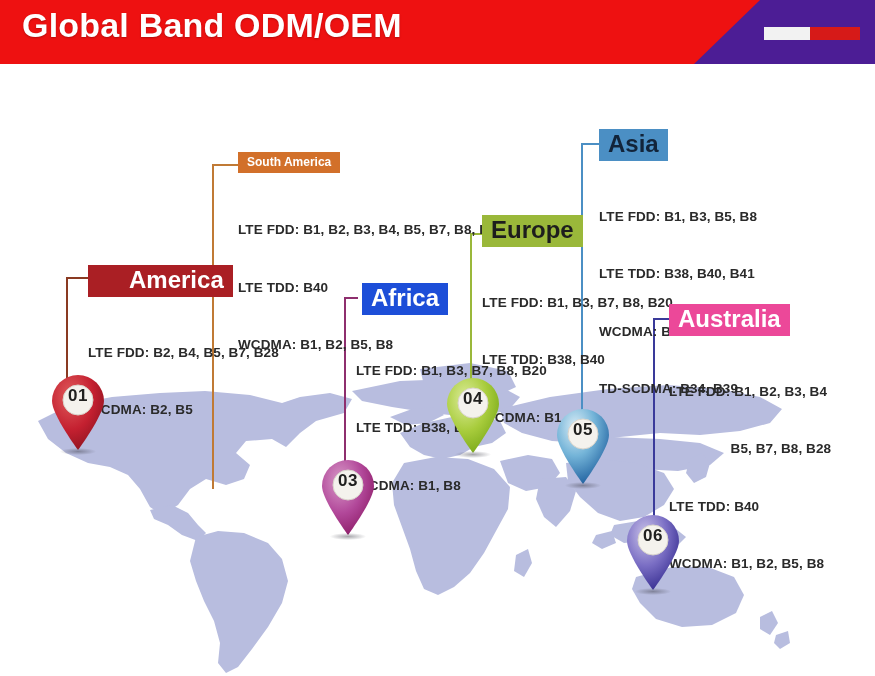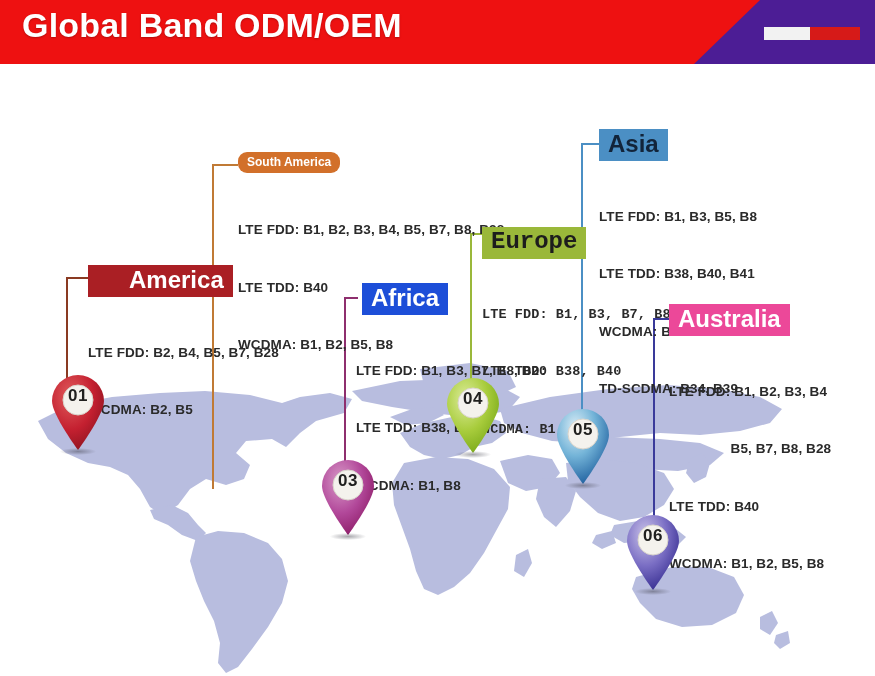--- a/index.html
+++ b/index.html
@@ -221,38 +221,38 @@
 
   <div class="region" style="left:88px; top:265px;">
     <div class="region-label big" style="background:#aa1f24; color:#ffffff;padding-left:41px;">America</div>
     <div class="region-specs">
       <div class="spec-line">LTE FDD: B2, B4, B5, B7, B28</div>
       <div class="spec-line">WCDMA: B2, B5</div>
     </div>
   </div>
 
   <div class="region" style="left:238px; top:152px;">
-    <div class="region-label small" style="background:#d2702a; color:#ffffff;border-radius:9px;">South America</div>
+    <div class="region-label small" style="background:#d2702a; color:#ffffff;">South America</div>
     <div class="region-specs" style="margin-top:9px;">
       <div class="spec-line">LTE FDD: B1, B2, B3, B4, B5, B7, B8, B28</div>
       <div class="spec-line">LTE TDD: B40</div>
       <div class="spec-line">WCDMA: B1, B2, B5, B8</div>
     </div>
   </div>
 
   <div class="region" style="left:356px; top:283px;">
     <div class="region-label big" style="background:#1d4ed8; color:#ffffff;margin-left:6px;">Africa</div>
     <div class="region-specs">
       <div class="spec-line">LTE FDD: B1, B3, B7, B8, B20</div>
       <div class="spec-line">LTE TDD: B38, B40</div>
       <div class="spec-line">WCDMA: B1, B8</div>
     </div>
   </div>
 
-  <div class="region" style="left:482px; top:227px;font-family:Liberation Mono, monospace;">
+  <div class="region" style="left:482px; top:215px;">
     <div class="region-label big" style="background:#9ab83a; color:#1d1d1d;">Europe</div>
     <div class="region-specs">
       <div class="spec-line">LTE FDD: B1, B3, B7, B8, B20</div>
       <div class="spec-line">LTE TDD: B38, B40</div>
       <div class="spec-line">WCDMA: B1, B8</div>
     </div>
   </div>
 
   <div class="region" style="left:599px; top:129px;">
     <div class="region-label big" style="background:#4b8fc4; color:#12243a;">Asia</div>

